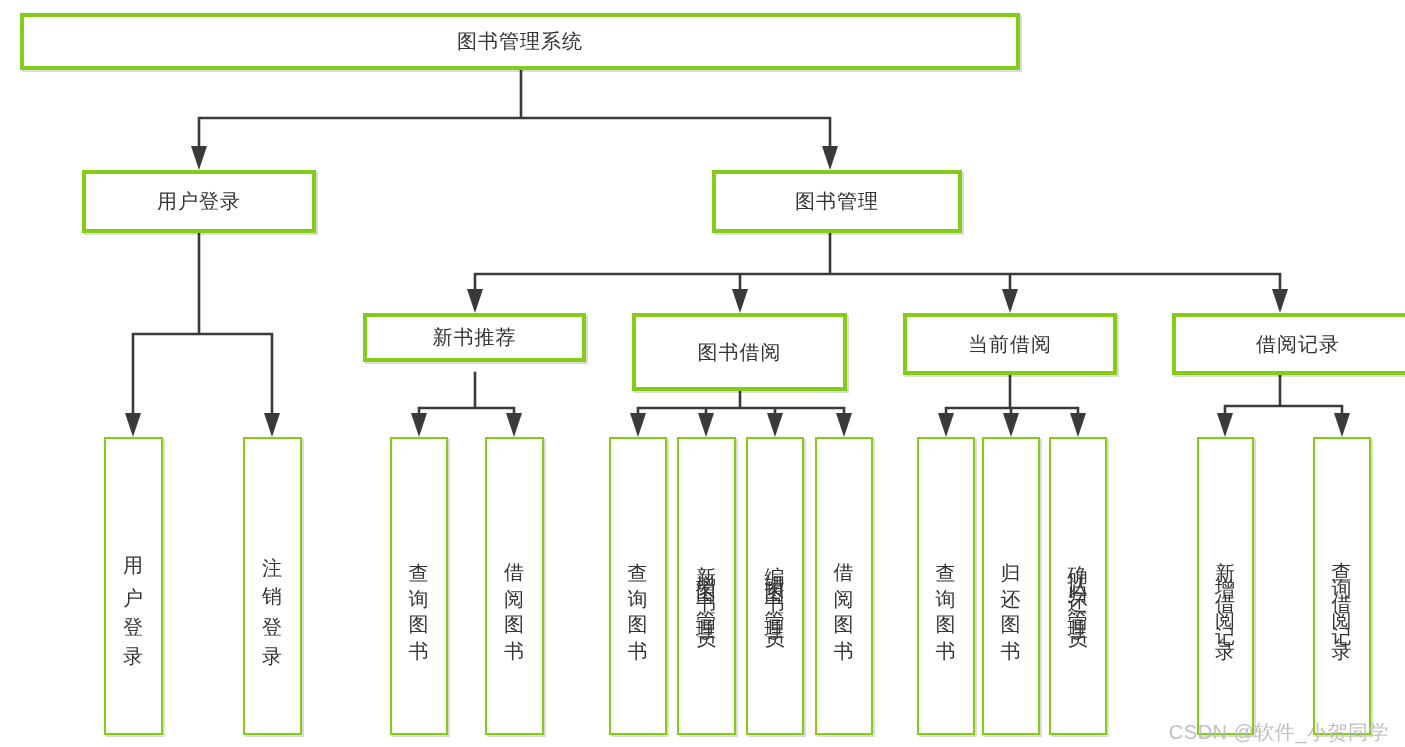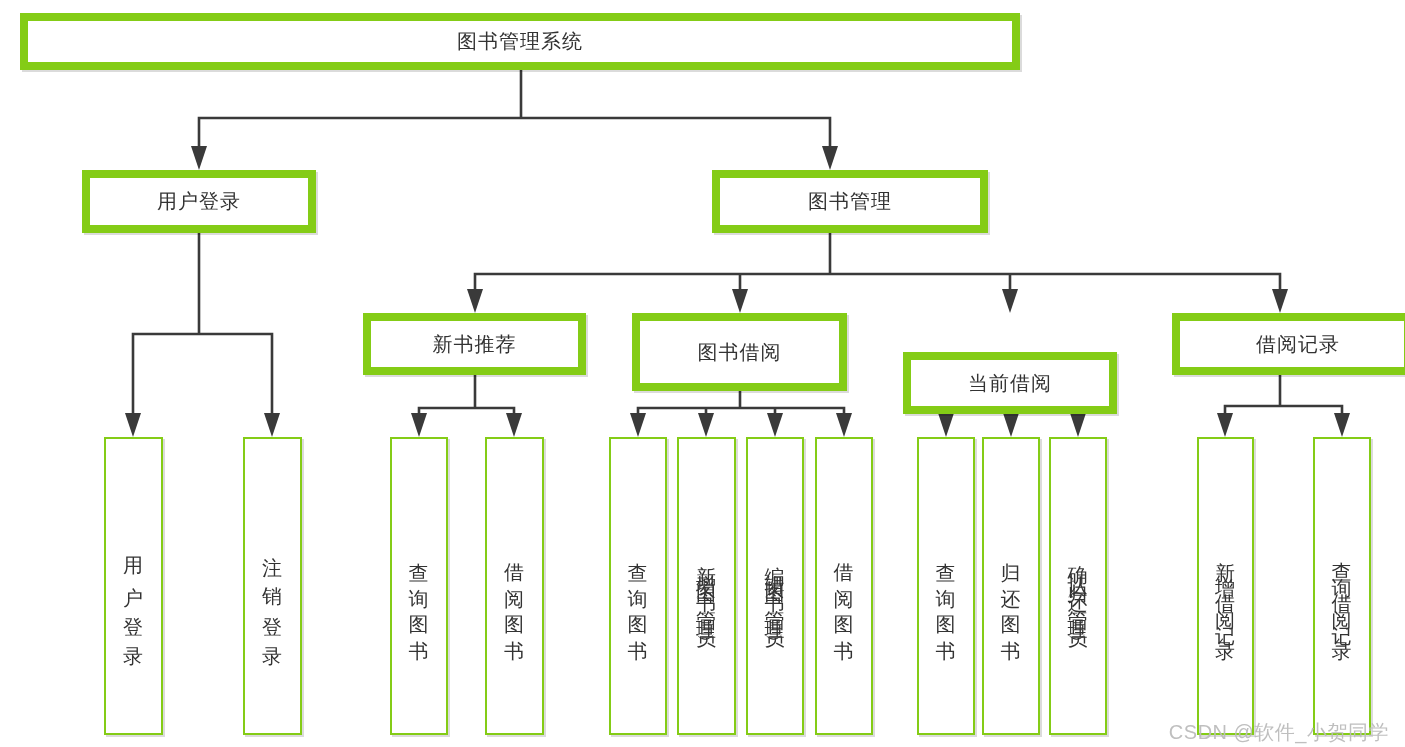--- a/index.html
+++ b/index.html
@@ -14,21 +14,21 @@
   #connectors {
     position: absolute;
     left: 0; top: 0;
     width: 1405px; height: 747px;
     z-index: 0;
   }
   .box {
     position: absolute;
     box-sizing: border-box;
     background: #ffffff;
-    border: 8px solid #84cc16;
+    border: 4px solid #84cc16;
     box-shadow: 2px 2px 0 rgba(0,0,0,0.14);
     display: flex;
     align-items: center;
     justify-content: center;
     z-index: 1;
   }
   .leaf { border-width: 2.5px; }
   .hlabel {
     font-size: 20px;
     color: #333333;
@@ -44,25 +44,25 @@
     white-space: nowrap;
   }
   .sp-4a { letter-spacing: 30px; margin-bottom: -30px; }
   .sp-4  { letter-spacing: 26px; margin-bottom: -26px; }
   .sp-6  { letter-spacing: 16px; margin-bottom: -16px; }
   .sp-9  { letter-spacing: 9px;  margin-bottom: -9px;  }
 
   
   #n-root   { left: 20px;  top: 13px;  width: 1000px; height: 57px; }
   #n-ulogin { left: 82px;  top: 170px; width: 234px;  height: 63px; }
-  #n-bmgmt  { left: 712px; top: 170px; width: 276px;  height: 63px; }
-
-  #n-nbr { left: 363px;  top: 313px; width: 223px; height: 62px; }
+  #n-bmgmt  { left: 712px; top: 170px; width: 250px;  height: 63px; }
+
+  #n-nbr { left: 363px;  top: 313px; width: 223px; height: 49px; }
   #n-bb  { left: 632px;  top: 313px; width: 215px; height: 78px; }
-  #n-cb  { left: 903px;  top: 313px; width: 214px; height: 62px; margin-top: 39px; }
+  #n-cb  { left: 903px;  top: 313px; width: 214px; height: 62px; }
   #n-br  { left: 1172px; top: 313px; width: 240px; height: 62px; padding-left: 12px; }
 
   .leaf { top: 437px; height: 298px; }
   #l-ulogin  { left: 104px;  width: 59px; }
   #l-logout  { left: 243px;  width: 59px; }
   #l-nbr-q   { left: 390px;  width: 58px; }
   #l-nbr-b   { left: 485px;  width: 59px; }
   #l-bb-q    { left: 609px;  width: 58px; }
   #l-bb-add  { left: 677px;  width: 59px; }
   #l-bb-edit { left: 746px;  width: 58px; }

